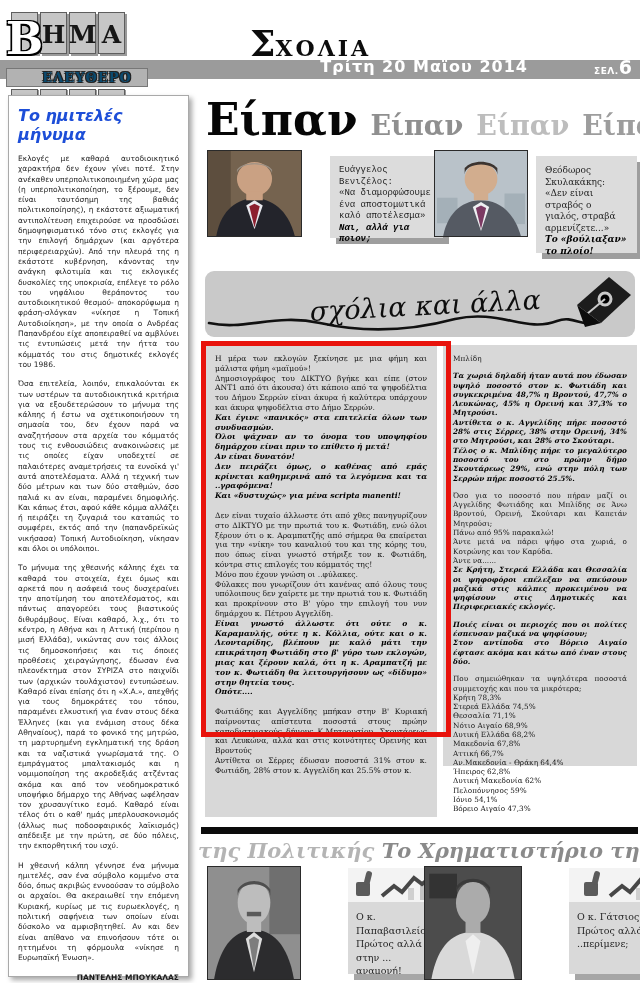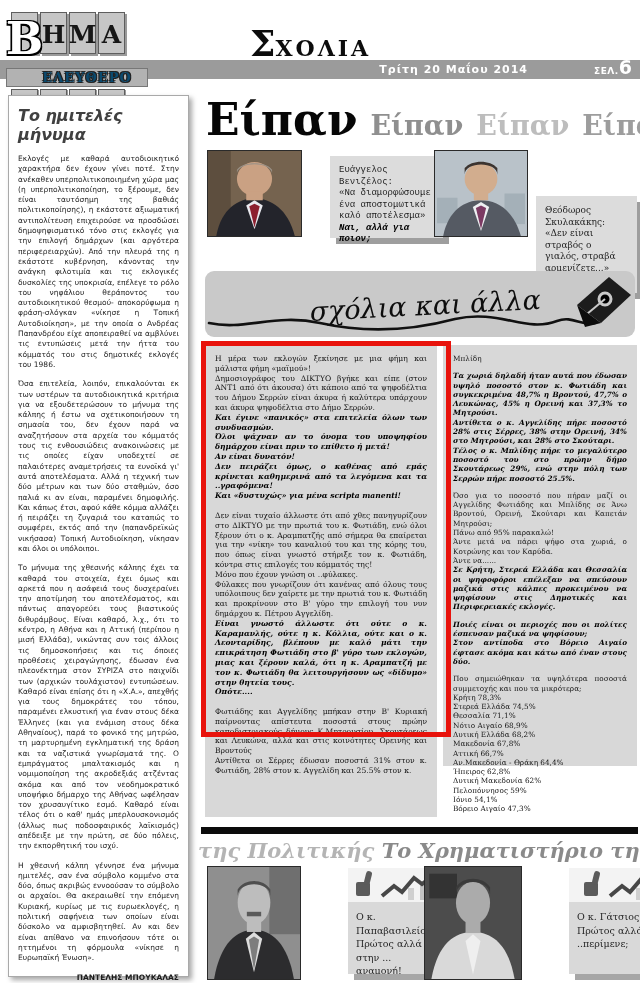--- a/index.html
+++ b/index.html
@@ -1,21 +1,21 @@
 <!DOCTYPE html>
 <html><head>
 <meta charset="utf-8">
 <style>
   html,body{margin:0;padding:0;background:#e9e9e9;}
   .page{position:relative;width:640px;height:983px;background:#ffffff;overflow:hidden;
         font-family:"DejaVu Sans",sans-serif;color:#111;}
 
   
   .datebar{position:absolute;left:0;top:60px;width:640px;height:19px;background:#9b9b9b;}
-  .date{position:absolute;right:112px;top:63px;color:#fff;font-weight:bold;font-size:11px;letter-spacing:1px;}
+  .date{position:absolute;right:112px;top:57px;color:#fff;font-weight:bold;font-size:16px;letter-spacing:1px;}
   .pagebox{position:absolute;right:8px;top:56px;color:#fff;display:flex;align-items:baseline;}
   .pagelbl{font-size:9px;font-weight:bold;letter-spacing:.5px;}
   .pagenum{font-size:19px;font-weight:bold;}
 
   .logo{position:absolute;left:10px;top:12px;width:116px;}
   .lrow{display:flex;gap:2px;justify-content:center;}
   .lblock{width:25px;height:40px;background:#c6c6c6;border:1px solid #5e5e5e;box-shadow:2px 2px 0 #9a9a9a;
           display:flex;align-items:flex-end;justify-content:center;
           font-family:"DejaVu Serif",serif;font-weight:bold;font-size:25px;line-height:36px;color:#161616;}
   .lblock.first span{color:#fff;font-size:44px;line-height:40px;position:relative;top:6px;
@@ -28,21 +28,21 @@
   .lblock.small{height:12px;box-shadow:1px 1px 0 #9a9a9a;}
 
   .schol{position:absolute;left:250px;top:22px;font-family:"DejaVu Serif",serif;font-weight:bold;color:#0c0c0c;}
   .schol .init{font-size:36px;}
   .schol .rest{font-size:22px;letter-spacing:3px;}
 
   
   .article{position:absolute;left:8px;top:95px;width:181px;height:882px;background:#fff;
            border:1px solid #a9a9a9;box-shadow:3px 3px 5px rgba(0,0,0,.35);
            padding:10px 9px;box-sizing:border-box;}
-  .article h1{margin:0 0 10px 0;font-size:16px;font-style:italic;font-weight:bold;color:#404040;}
+  .article h1{margin:0 0 10px 0;font-size:16px;font-style:italic;font-weight:bold;color:#1d4ed8;}
   .article p{margin:0 0 9px 0;font-size:7.5px;line-height:10.3px;text-align:justify;color:#1d1d1d;}
   .sig{margin-top:2px;text-align:right;font-size:7.5px;line-height:10px;font-weight:bold;color:#1d1d1d;}
 
   
   .eipan{position:absolute;left:206px;top:94px;width:430px;display:flex;align-items:baseline;gap:13px;
          font-family:"DejaVu Serif",serif;font-weight:bold;white-space:nowrap;}
   .eipan .main{font-size:44px;color:#060606;}
   .eipan .e0{font-size:27px;color:#8f8f8f;}
   .eipan .e1{font-size:27px;color:#bdbdbd;}
   .eipan .e2{font-size:27px;color:#9d9d9d;}
@@ -170,21 +170,21 @@
       <rect x="68" y="50" width="20" height="36" fill="#a4b0b8"></rect>
       <path d="M8,100 C13,70 29,58 45,58 C61,58 77,70 84,100 Z" fill="#555a63"></path>
       <polygon points="45,60 37,66 45,94 53,66" fill="#eef0f2"></polygon>
       <polygon points="45,64 40,67 45,92 50,67" fill="#7c3a63"></polygon>
       <ellipse cx="45" cy="33" rx="16" ry="19" fill="#d2ad8e"></ellipse>
       <path d="M29,28 C29,12 61,12 61,28 L61,20 C54,10 36,10 29,20 Z" fill="#3c3430"></path>
       <rect x="38" y="47" width="14" height="11" fill="#d2ad8e"></rect>
     </svg>
   </div>
 
-  <div class="qcard" style="left:536px;top:156px;width:101px;height:97px;margin-top:40px;">
+  <div class="qcard" style="left:536px;top:156px;width:101px;height:97px;">
     <div>Θεόδωρος Σκυλακάκης:</div>
     <div>«Δεν είναι στραβός ο γιαλός, στραβά αρμενίζετε...»</div>
     <div class="cmt">Το «βούλιαξαν» το πλοίο!</div>
   </div>
 
   <div class="banner">
     <svg viewBox="0 0 430 66">
       <path d="M4,52 C40,60 70,42 115,52 C160,62 205,60 250,48 C295,38 320,62 352,50 C368,44 376,56 390,52" fill="none" stroke="#111" stroke-width="2.6" stroke-linecap="round"></path>
       <text x="105" y="45" transform="rotate(-3 200 45)" font-family="DejaVu Serif, serif" font-style="italic" font-size="27" fill="#0d0d0d">σχόλια και άλλα</text>
       <g transform="translate(370,4)">

